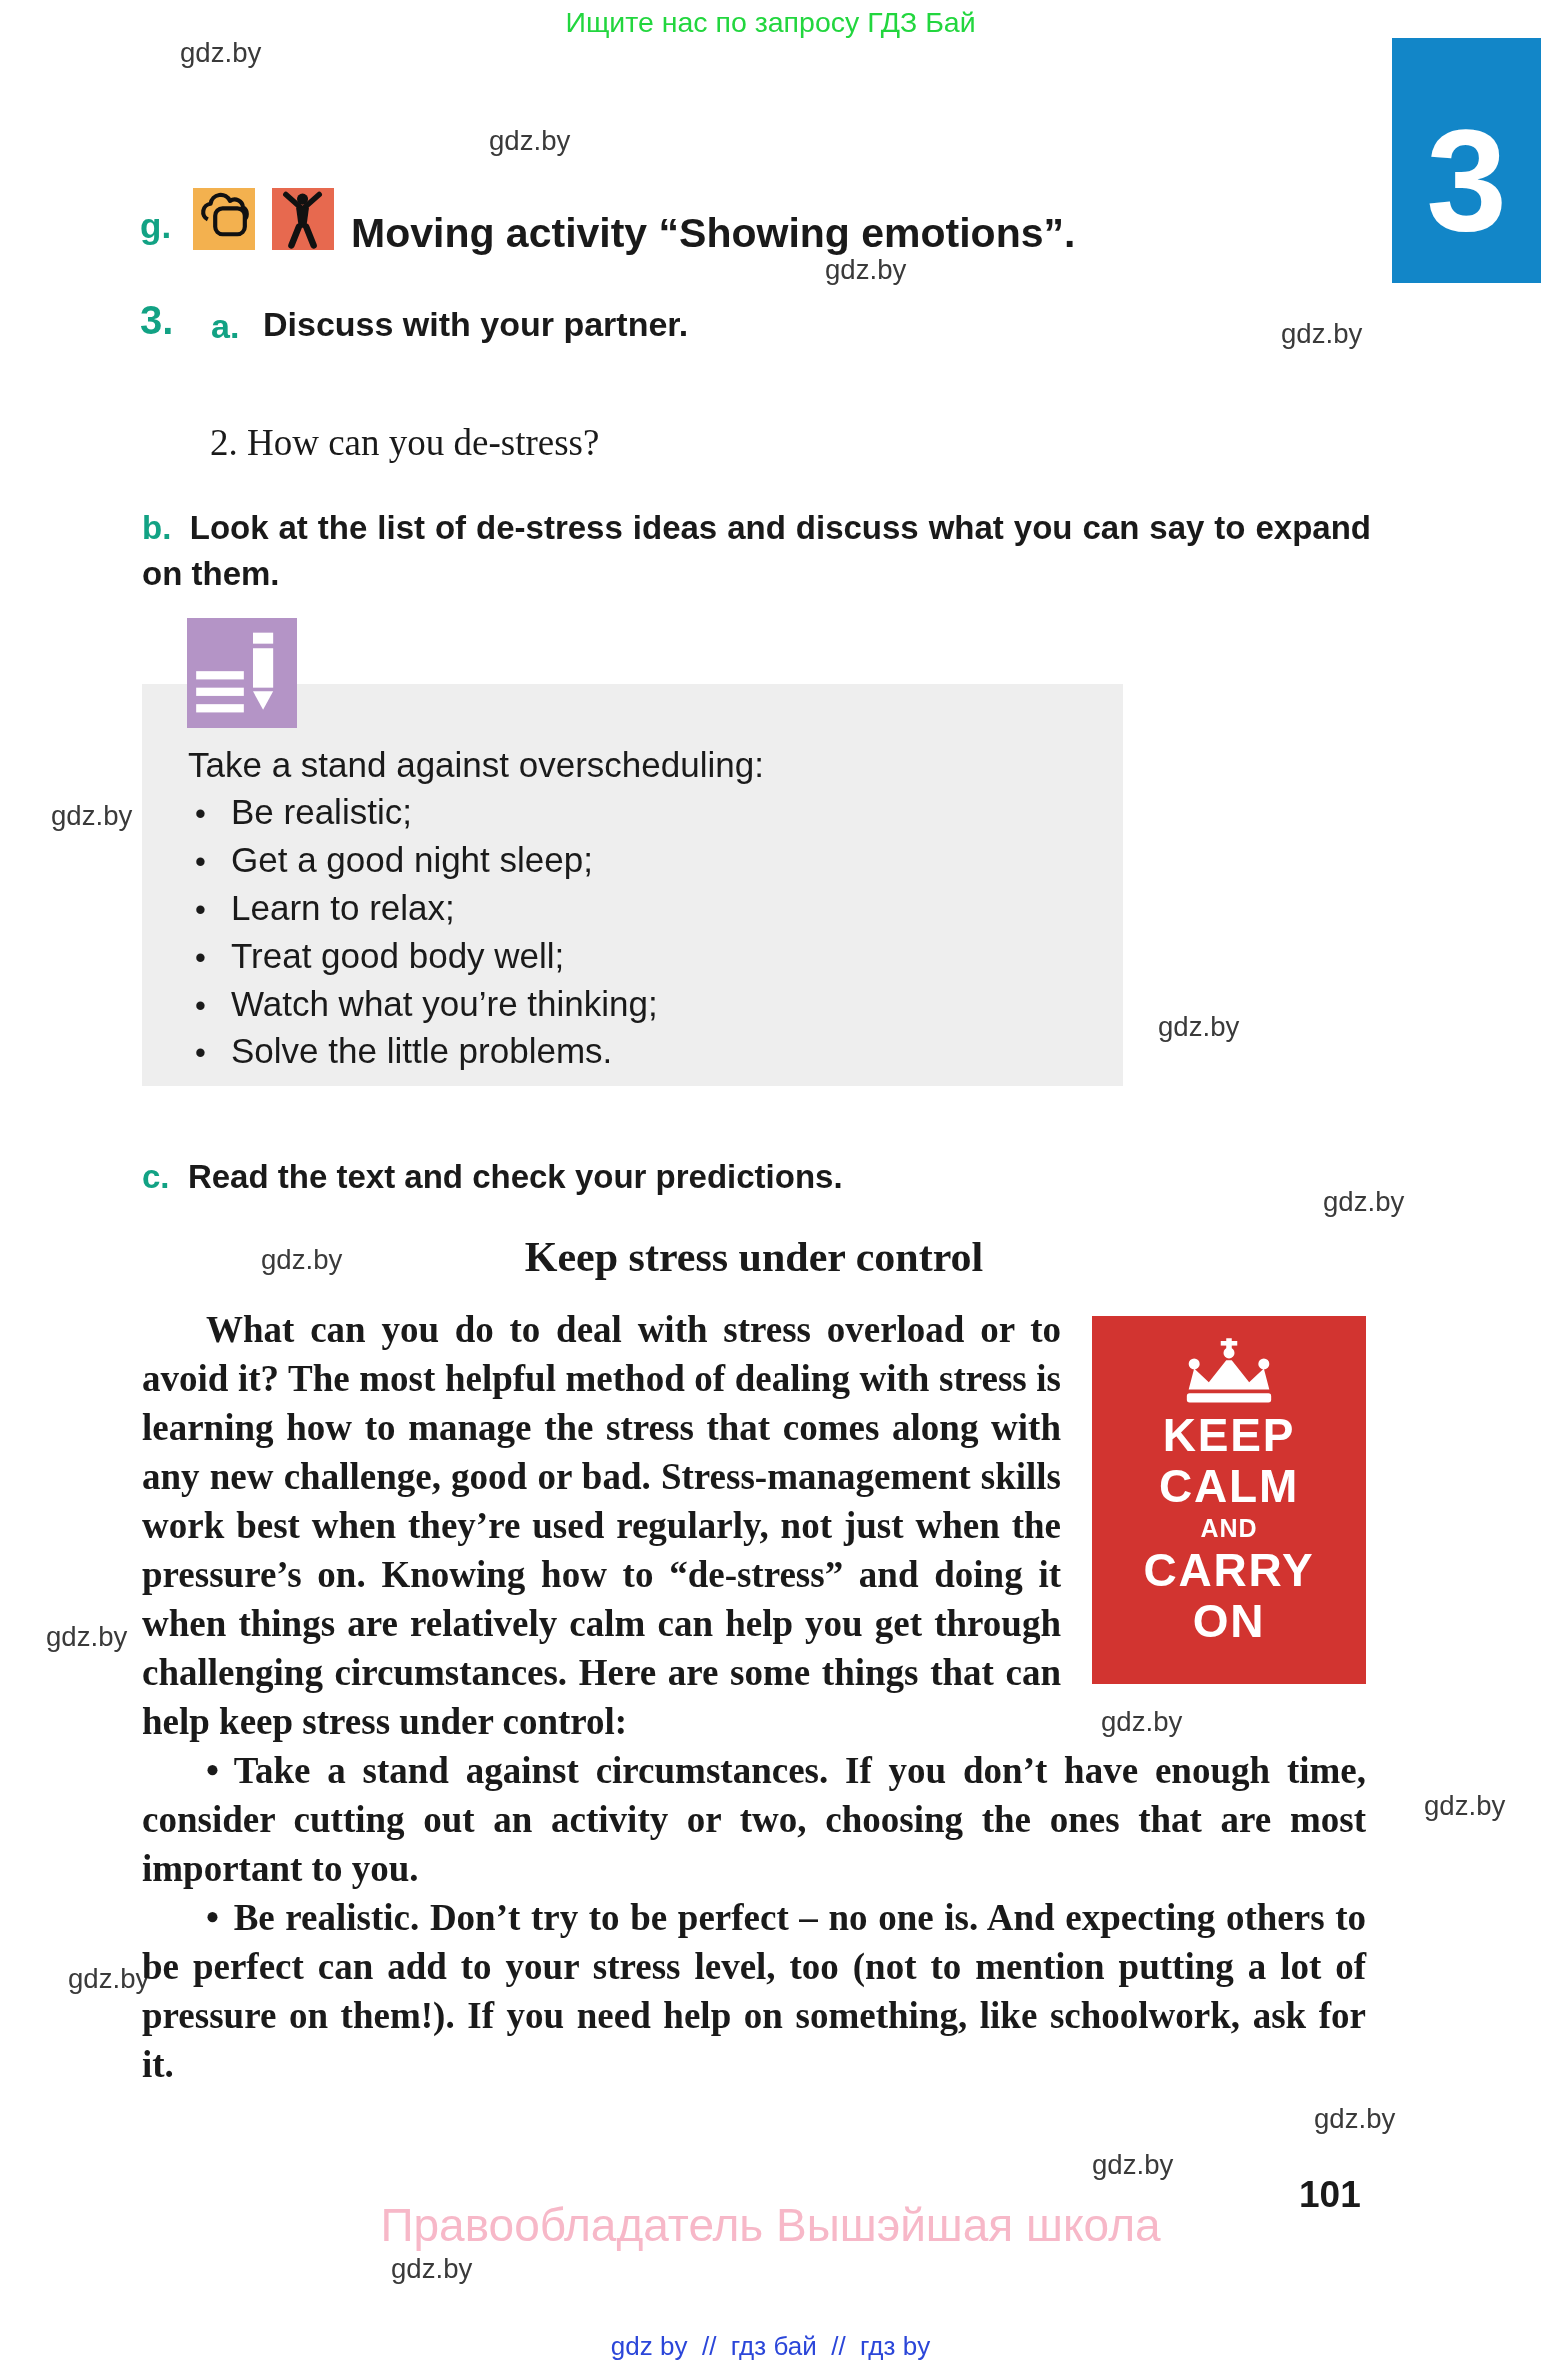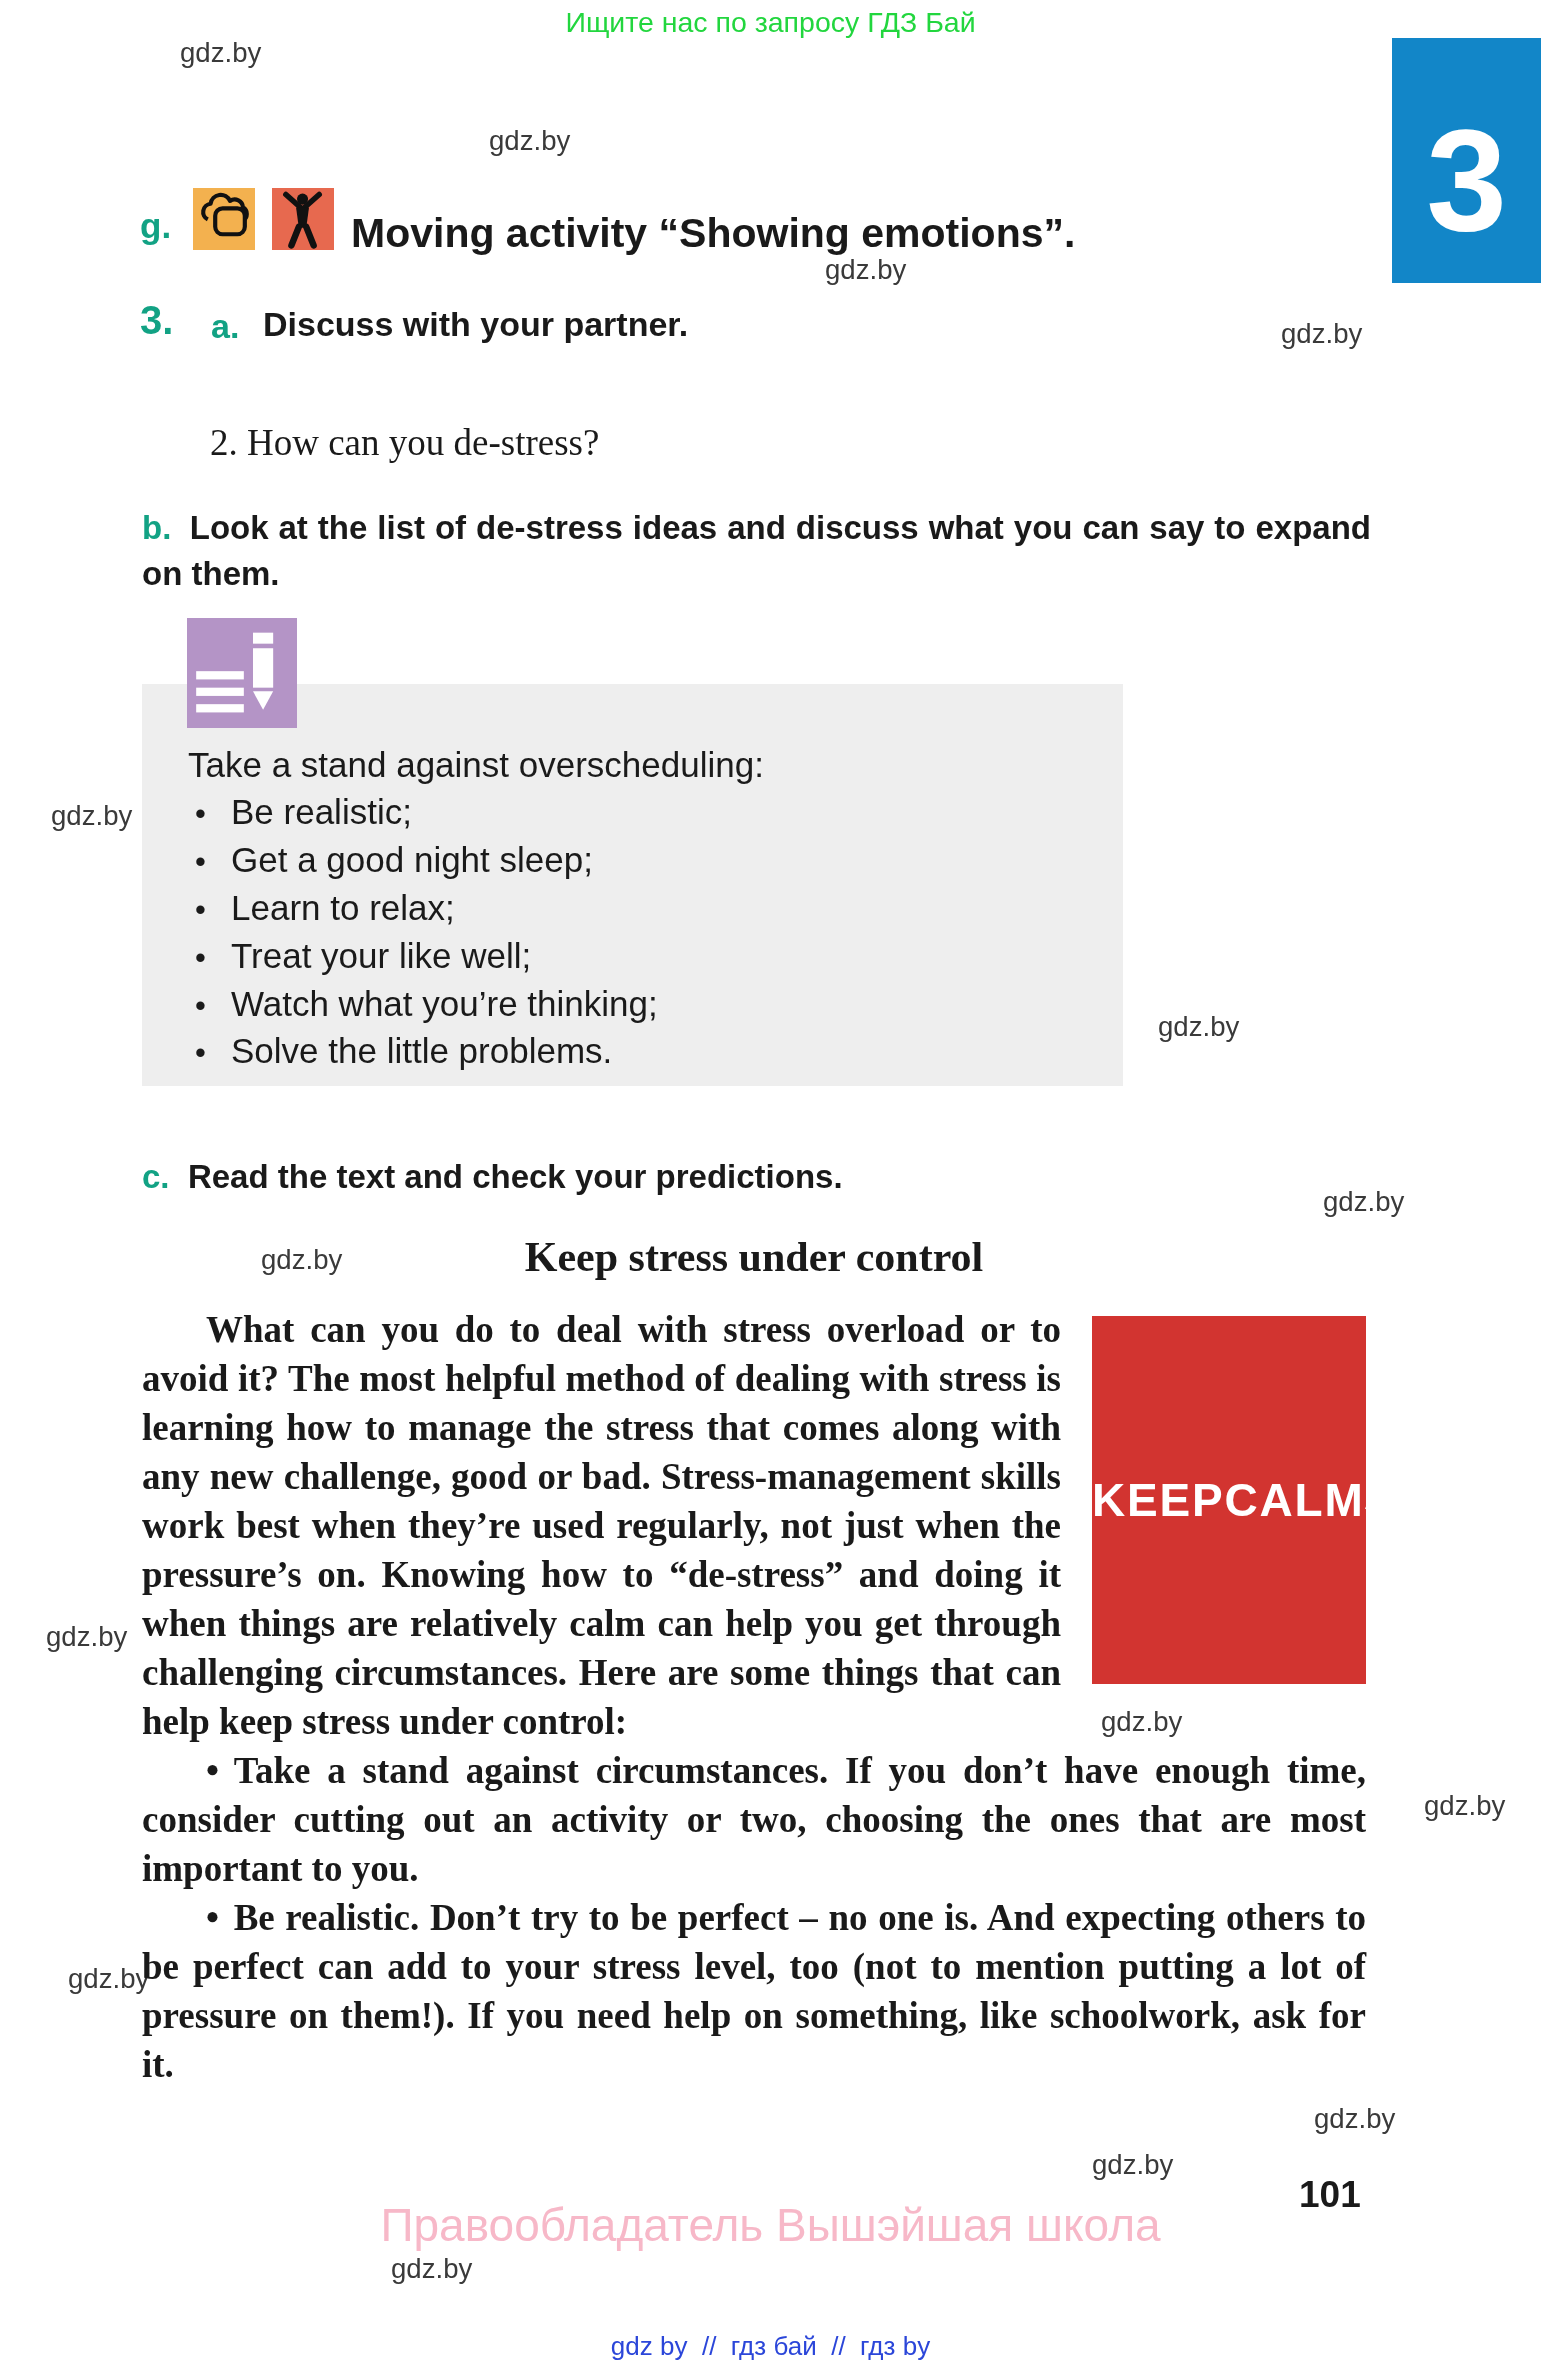--- a/index.html
+++ b/index.html
@@ -50,21 +50,21 @@
   .exc-par .lbl{margin-right:18.4px;}
 
   .article-title{position:absolute;left:142px;top:1233px;width:1224px;text-align:center;
                  font-size:42px;font-weight:bold;}
   .article{position:absolute;left:142px;top:1305px;width:1224px;font-size:37px;
            line-height:49px;text-align:justify;}
   .article p{margin:0;text-indent:64px;font-weight:bold;}
   .article .dot2{margin-right:14.7px;}
 
   .poster{float:right;width:274px;height:368px;margin:11px 0 29px 31px;background:var(--poster-red);
-          display:flex;align-items:center;
+          display:flex;flex-direction:column;align-items:center;
           font-family:"Liberation Sans",sans-serif;color:#fff;font-weight:bold;text-align:center;}
   .poster .crown{margin-top:22px;}
   .p-line{font-size:46px;line-height:51px;letter-spacing:1.8px;}
   .p-and{font-size:25px;line-height:33px;letter-spacing:0.9px;}
 
   .page-num{position:absolute;left:1299px;top:2174px;font-size:37px;font-weight:bold;}
   .pink-line{position:absolute;left:50%;transform:translateX(-50%);top:2198px;
              font-size:46px;color:var(--pink);white-space:nowrap;}
   .blue-footer{position:absolute;left:50%;transform:translateX(-50%);top:2331px;
                font-size:26px;color:var(--footer-blue);white-space:pre;}
@@ -142,21 +142,21 @@
         <polygon points="72,80 94,80 83,100"></polygon>
       </g>
     </svg>
   </div>
 
   <div class="gray-box">
     <div class="box-heading">Take a stand against overscheduling:</div>
     <div class="box-item" style="top:108px"><span class="dot">•</span><span>Be realistic;</span></div>
     <div class="box-item" style="top:156px"><span class="dot">•</span><span>Get a good night sleep;</span></div>
     <div class="box-item" style="top:204px"><span class="dot">•</span><span>Learn to relax;</span></div>
-    <div class="box-item" style="top:252px"><span class="dot">•</span><span>Treat your like well;</span></div>
+    <div class="box-item" style="top:252px"><span class="dot">•</span><span>Treat good body well;</span></div>
     <div class="box-item" style="top:347px"><span class="dot">•</span><span>Solve the little problems.</span></div>
     <div class="box-item" style="top:300px"><span class="dot">•</span><span>Watch what you’re thinking;</span></div>
   </div>
 
   <div class="exc-par">
     <span class="lbl">c.</span><span>Read the text and check your predictions.</span>
   </div>
 
   <div class="article-title serif">Keep stress under control</div>
 

